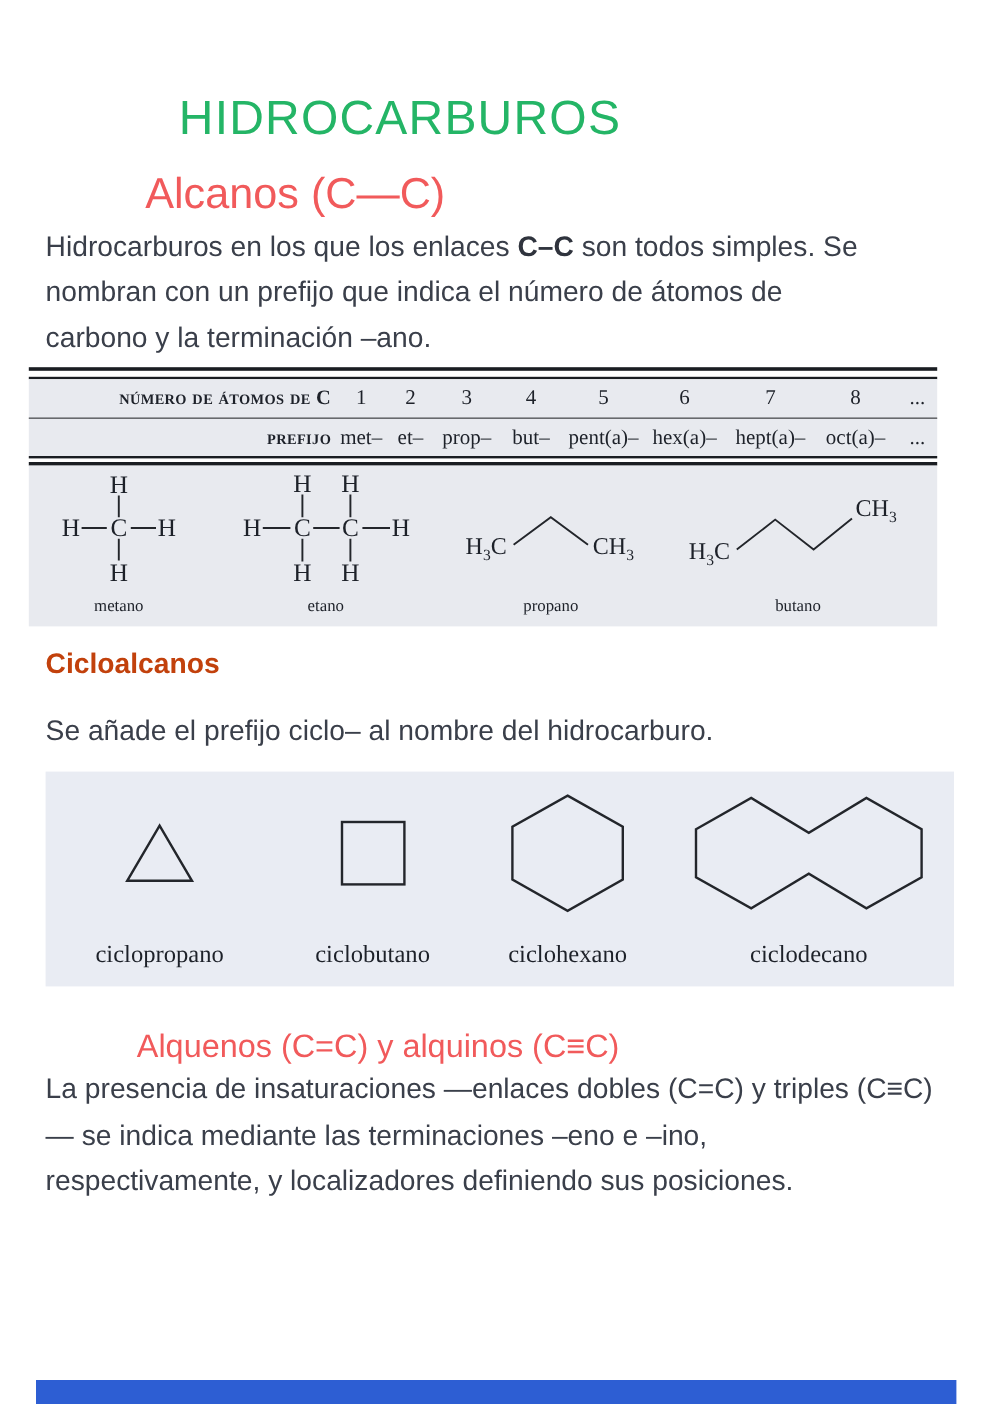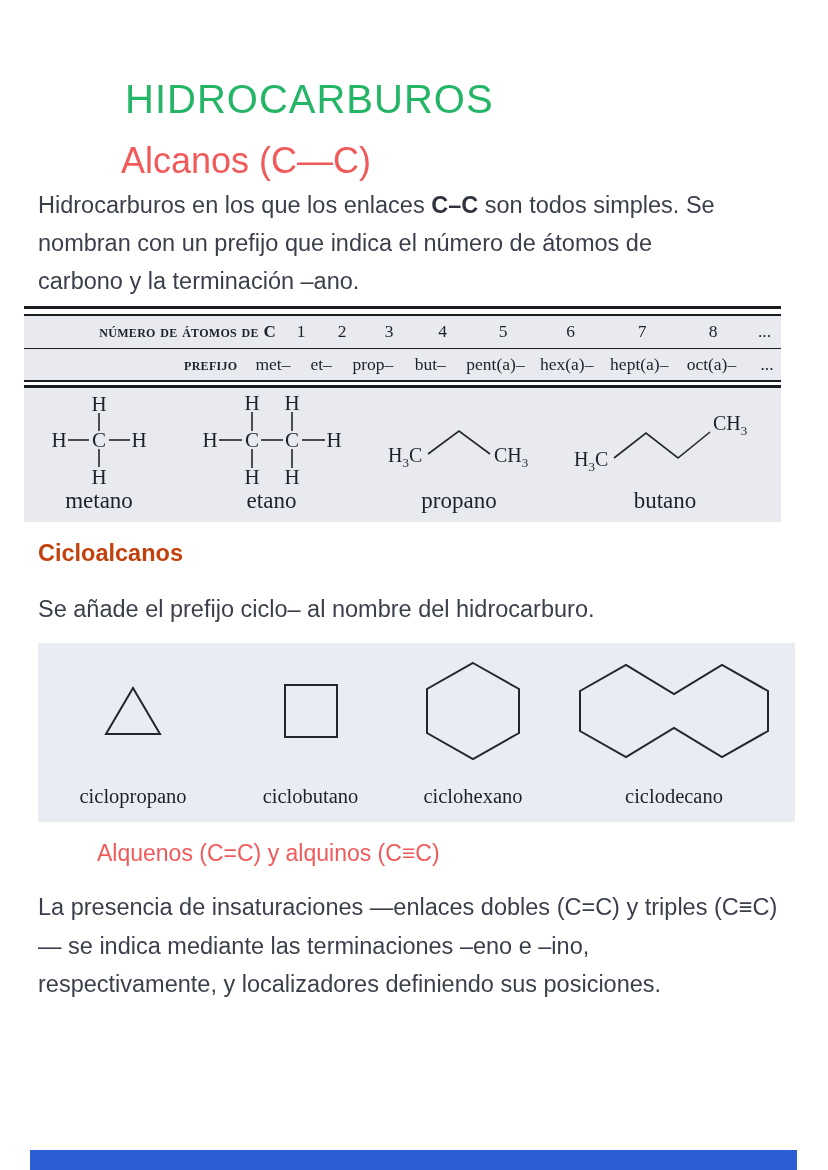--- a/index.html
+++ b/index.html
@@ -1,54 +1,54 @@
 <!DOCTYPE html>
 <html><head>
 <meta charset="utf-8">
 <style>
   html,body{margin:0;padding:0;}
   body{
     width:828px;height:1170px;position:relative;background:#ffffff;
     font-family:"Liberation Sans", sans-serif;overflow:hidden;
   }
   .page-title{
-    position:absolute;left:125px;top:50px;font-size:40px;font-weight:500;
+    position:absolute;left:149px;top:50px;font-size:40px;font-weight:500;
     letter-spacing:1px;color:#24b566;
   }
   .page-subtitle{
     position:absolute;left:121px;top:110px;font-size:36px;font-weight:400;
     color:#f15a5b;
   }
   .body-text{
     position:absolute;left:38px;width:762px;font-size:23.5px;line-height:38px;
     color:#3a3f4a;white-space:pre-line;margin:0;
   }
   .intro{top:186px;}
   .cyclo-body{top:590px;}
   .unsat-body{top:888px;line-height:38.5px;}
   .section-heading{
     position:absolute;left:38px;top:540px;font-size:23.5px;color:#c2410c;margin:0;
     font-weight:700;
   }
   .unsat-heading{
-    position:absolute;left:97px;top:840px;font-size:23px;color:#f15a5b;margin:0;
+    position:absolute;left:97px;top:840px;font-size:27px;color:#f15a5b;margin:17px;
     font-weight:400;
   }
   
   .ref-block{position:absolute;left:24px;top:306px;width:757px;}
   .rule-thick{height:3px;background:#1a1d22;}
   .rule-thin{height:1.5px;background:#1a1d22;}
   .gap5{height:5px;}
   .gap3{height:3px;}
   .t-row{
     display:flex;align-items:center;background:#e8eaef;
     font-family:"Liberation Serif", serif;color:#1d2129;
   }
   .t-row1{height:32px;}
-  .t-row2{height:31px;gap:12px;}
+  .t-row2{height:31px;}
   .t-label{
     width:258px;text-align:right;padding-right:6px;box-sizing:border-box;
     font-variant:small-caps;font-weight:700;font-size:17px;letter-spacing:.3px;
   }
   .t-cell{display:inline-block;text-align:center;font-size:17.5px;}
   .t-row .t-cell:nth-of-type(2){width:38px;}
   .t-row .t-cell:nth-of-type(3){width:44px;}
   .t-row .t-cell:nth-of-type(4){width:50px;}
   .t-row .t-cell:nth-of-type(5){width:57px;}
   .t-row .t-cell:nth-of-type(6){width:64px;}
@@ -62,21 +62,21 @@
   .figure{
     position:relative;height:134px;display:flex;flex-direction:column;
     align-items:center;
   }
   .fig-metano{width:150px;}
   .fig-etano{width:195px;}
   .fig-propano{width:180px;}
   .fig-butano{width:232px;}
   .fig-label{
     position:absolute;bottom:8px;left:0;right:0;text-align:center;
-    font-family:"Liberation Serif", serif;font-size:23px;color:#1d2129;
+    font-family:"Liberation Serif", serif;font-size:14px;color:#1d2129;
   }
   .chem-svg text{
     font-family:"Liberation Serif", serif;fill:#1d2129;
   }
   .chem-svg line, .chem-svg path{stroke:#23262b;stroke-width:1.6;fill:none;}
   
   .cyclo-panel{
     position:absolute;left:38px;top:643px;width:757px;height:179px;
     background:#e9ecf3;display:flex;
   }

